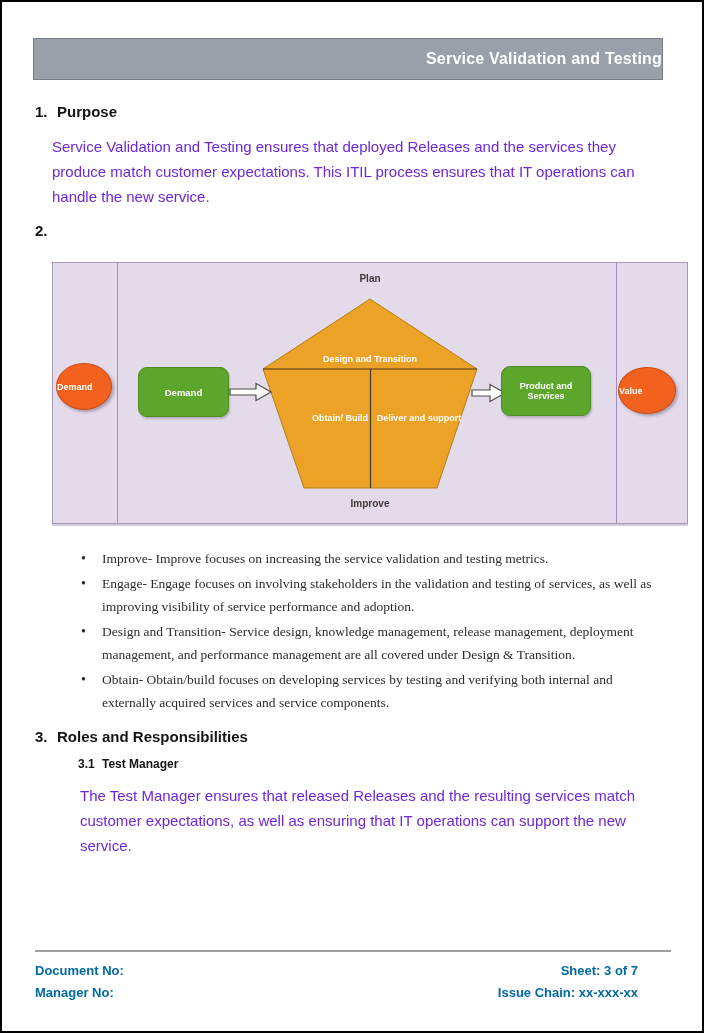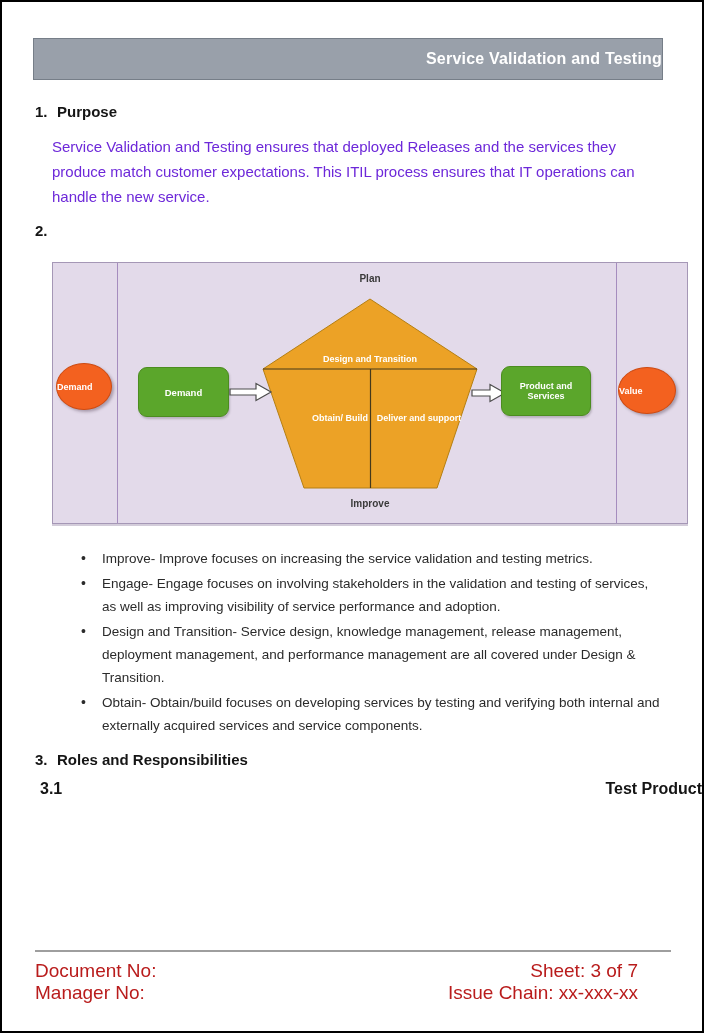--- a/index.html
+++ b/index.html
@@ -20,21 +20,21 @@
   .h1{ margin-left:33px; font-size:15px; font-weight:bold; color:#151515; display:flex; }
   .h1 .num{ width:22px; flex:0 0 22px; }
   .h1.purpose{ margin-top:23px; }
   .h1.value-chain{ margin-top:13px; }
   .h1.roles{ margin-top:14px; }
 
   .body-text{ font-size:15px; line-height:25px; color:#6d28d9; }
   .purpose-body{ margin:14px 0 0 50px; width:604px; }
   .roles-body{ margin:12px 0 0 78px; width:568px; }
 
-  .h2{ margin:12px 0 0 38px; font-size:16px; font-weight:bold; color:#151515; display:flex;justify-content:space-between; }
+  .h2{ margin:12px 0 0 76px; font-size:12px; font-weight:bold; color:#151515; display:flex; }
   .h2 .num{ width:24px; flex:0 0 24px; }
 
   
   .diagram{
     position:relative; margin:23px 0 0 50px; width:636px; height:262px;
     background:#E3DAEA; border:1px solid #A597B6;
     box-shadow:0 2px 0 rgba(130,110,150,.35);
   }
   .vline{ position:absolute; top:0; bottom:0; width:1px; background:#A58CBE; }
   .vline-left{ left:64px; }
@@ -60,32 +60,32 @@
   .dg-label{ position:absolute; text-align:center; font-weight:bold; }
   .lbl-dark{ color:#3A3A3A; font-size:10px; }
   .lbl-white{ color:#fff; font-size:9px; }
   .lbl-plan{ left:267px; top:10px; width:100px; }
   .lbl-improve{ left:267px; top:235px; width:100px; }
   .lbl-dt{ left:217px; top:91px; width:200px; }
   .lbl-ob{ left:230px; top:150px; width:114px; }
   .lbl-ds{ left:307px; top:150px; width:118px; }
 
   
-  .bullets{ margin:23px 0 0 78px; list-style:none; }
+  .bullets{ margin:23px 0 0 78px; list-style:none;font-family:Liberation Serif, serif; }
   .bullets li{
     position:relative; padding-left:22px; width:584px;
     font-size:13.5px; line-height:23px; color:#2b2b2b; margin-bottom:2px;
   }
   .bullets li::before{ content:"\2022"; position:absolute; left:1px; top:0; font-size:14px; }
 
   
   .footer{ position:absolute; left:33px; right:31px; top:948px; border-top:2px solid #9E9E9E; padding-top:8px; }
   .footer-row{ display:flex; justify-content:space-between; }
   .footer-col-left div, .footer-col-right div{
-    font-size:19px; color:#b91c1c; line-height:22px;
+    font-size:13px; color:#0369a1; line-height:22px;font-weight:bold;
   }
   .footer-col-right{ text-align:right; padding-right:33px; }
 </style>
 </head>
 <body>
 
 <div class="page">
 
   <div class="title-bar">
     <span>Service Validation and Testing</span>
@@ -140,22 +140,23 @@
     <li>Obtain- Obtain/build focuses on developing services by testing and verifying both internal and externally acquired services and service components.</li>
   </ul>
 
   <div class="h1 roles">
     <span class="num">3.</span>
     <span>Roles and Responsibilities</span>
   </div>
 
   <div class="h2">
     <span class="num">3.1</span>
-    <span>Test Product</span>
+    <span>Test Manager</span>
   </div>
+  <p class="body-text roles-body">The Test Manager ensures that released Releases and the resulting services match customer expectations, as well as ensuring that IT operations can support the new service.</p>
 
   <div class="footer">
     <div class="footer-row">
       <div class="footer-col-left">
         <div>Document No:</div>
         <div>Manager No:</div>
       </div>
       <div class="footer-col-right">
         <div>Sheet: 3 of 7</div>
         <div>Issue Chain: xx-xxx-xx</div>

